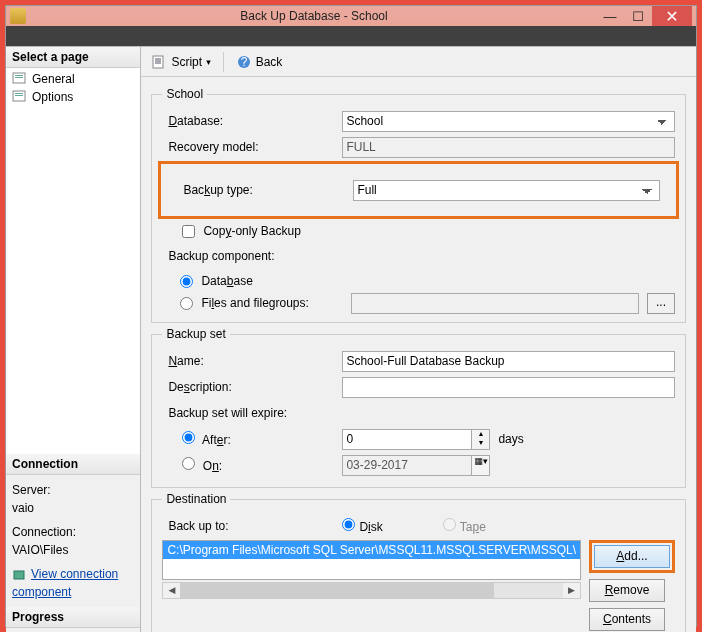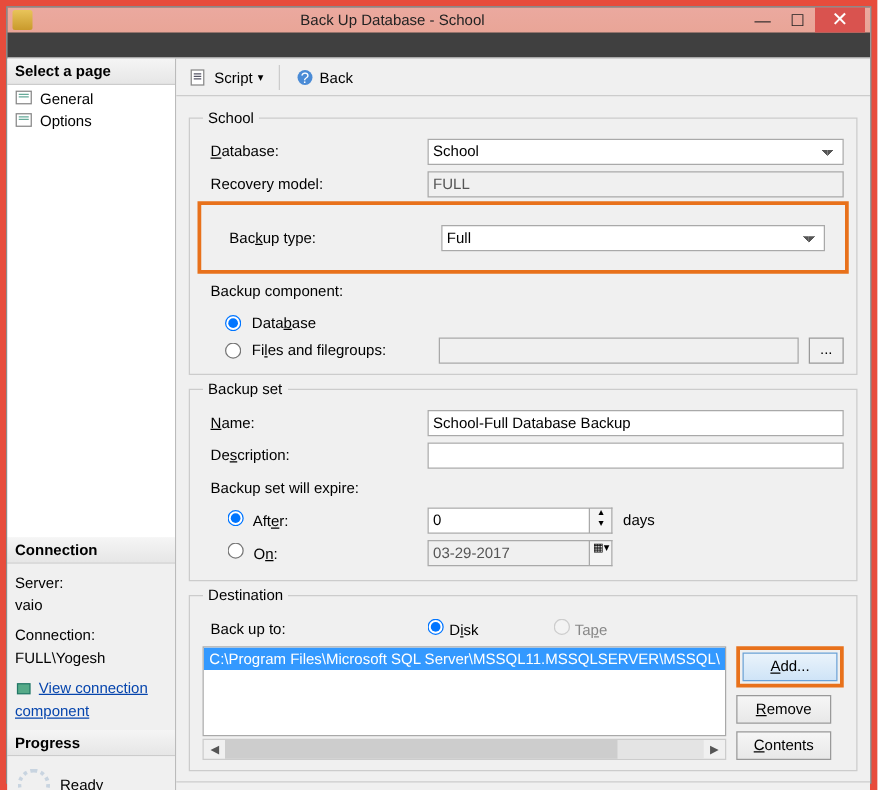--- a/index.html
+++ b/index.html
@@ -44,21 +44,21 @@
   input[type=checkbox],input[type=radio]{ margin:0 4px 0 0; }
   .radio-row { display:flex; align-items:center; gap:4px; padding-left:18px; min-height:22px; }
   .mini-btn { width:28px; height:21px; border:1px solid #999; background:#f0f0f0; margin-left:4px; text-align:center; line-height:17px; cursor:default;}
   .numupdown { display:flex; }
   .numupdown input { width:130px; }
   .numupdown .spin { width:18px; border:1px solid #a9a9a9; border-left:none; display:flex; flex-direction:column; background:#f4f4f4;}
   .numupdown .spin div{flex:1; font-size:7px; text-align:center; line-height:8px;}
   .datebox { display:flex; align-items:center; }
   .datebox input{ width:130px; }
   .datebox .cal { width:18px; height:21px; border:1px solid #a9a9a9; border-left:none; background:#f4f4f4; font-size:9px; text-align:center;}
-  .dest-path-box { background:#fff; border:1px solid #a9a9a9; height:72px; overflow:auto; position:relative; }
+  .dest-path-box { background:#fff; border:1px solid #a9a9a9; height:40px; overflow:auto; position:relative; }
   .dest-selected { background:#3399ff; color:#fff; padding:2px 4px; white-space:nowrap; }
   .dest-btns { display:flex; flex-direction:column; gap:6px; margin-left:8px; }
   .std-btn { width:76px; height:23px; border:1px solid #999; background: linear-gradient(#f6f6f6,#e8e8e8); text-align:center; line-height:21px; cursor:default; }
   .add-hl { border:3px solid #e8711b; padding:2px; }
   .add-hl .std-btn { background: linear-gradient(#eaf3fb,#cfe4f7); border-color:#6aa2d8; }
   .footer { border-top:1px solid #ccc; padding:8px 10px; display:flex; justify-content:flex-end; gap:8px; }
   .hscroll { position:relative; height:17px; background:#f0f0f0; border:1px solid #ccc; margin-top:2px; display:flex; align-items:center; }
   .hscroll .arrow{ width:17px; height:15px; text-align:center; font-size:9px; line-height:15px; color:#555;}
   .hscroll .track{ flex:1; background:#e4e4e4; height:15px; position:relative;}
   .hscroll .thumb{ position:absolute; left:0; width:82%; height:100%; background:#cdcdcd;}
@@ -104,21 +104,21 @@
           <span>Options</span>
         </div>
       </div>
       <div class="sidebar-spacer"></div>
       <div class="side-section-head">Connection</div>
       <div class="conn-body">
         <div>Server:</div>
         <div>vaio</div>
         <div style="height:6px"></div>
         <div>Connection:</div>
-        <div>FULL\Yogesh</div>
+        <div>VAIO\Files</div>
         <div style="height:6px"></div>
         <span class="link-icon"><svg viewBox="0 0 16 16">
                 <rect x="2" y="4" width="10" height="8" fill="#5a8" stroke="#276"></rect>
               </svg></span>
         <a>View connection component</a>
       </div>
       <div class="side-section-head">Progress</div>
       <div class="progress-body">
         <div class="spinner"></div>
         <span>Ready</span>
@@ -156,20 +156,24 @@
           <div class="row">
             <div class="lbl">Recovery model:</div>
             <div class="val"><input type="text" disabled="" value="FULL" style=""></div>
           </div>
           <div class="hl-row">
             <div class="row" style="margin:12px;">
               <div class="lbl" style="width:176px">Bac<span class="u">k</span>up type:</div>
               <div class="val"><select><option>Full</option></select></div>
             </div>
           </div>
+          <div class="checkbox-row">
+            <input type="checkbox" style="">
+            <span>Cop<span class="u">y</span>-only Backup</span>
+          </div>
           <div class="row">
                 <div class="lbl">Backup component:</div>
               </div>
           <div class="radio-row">
             <input type="radio" name="comp" checked="" style="">
             <span>Data<span class="u">b</span>ase</span>
           </div>
           <div class="radio-row">
             <input type="radio" name="comp" style="">
             <span style="width:146px;">Fi<span class="u">l</span>es and filegroups:</span>

